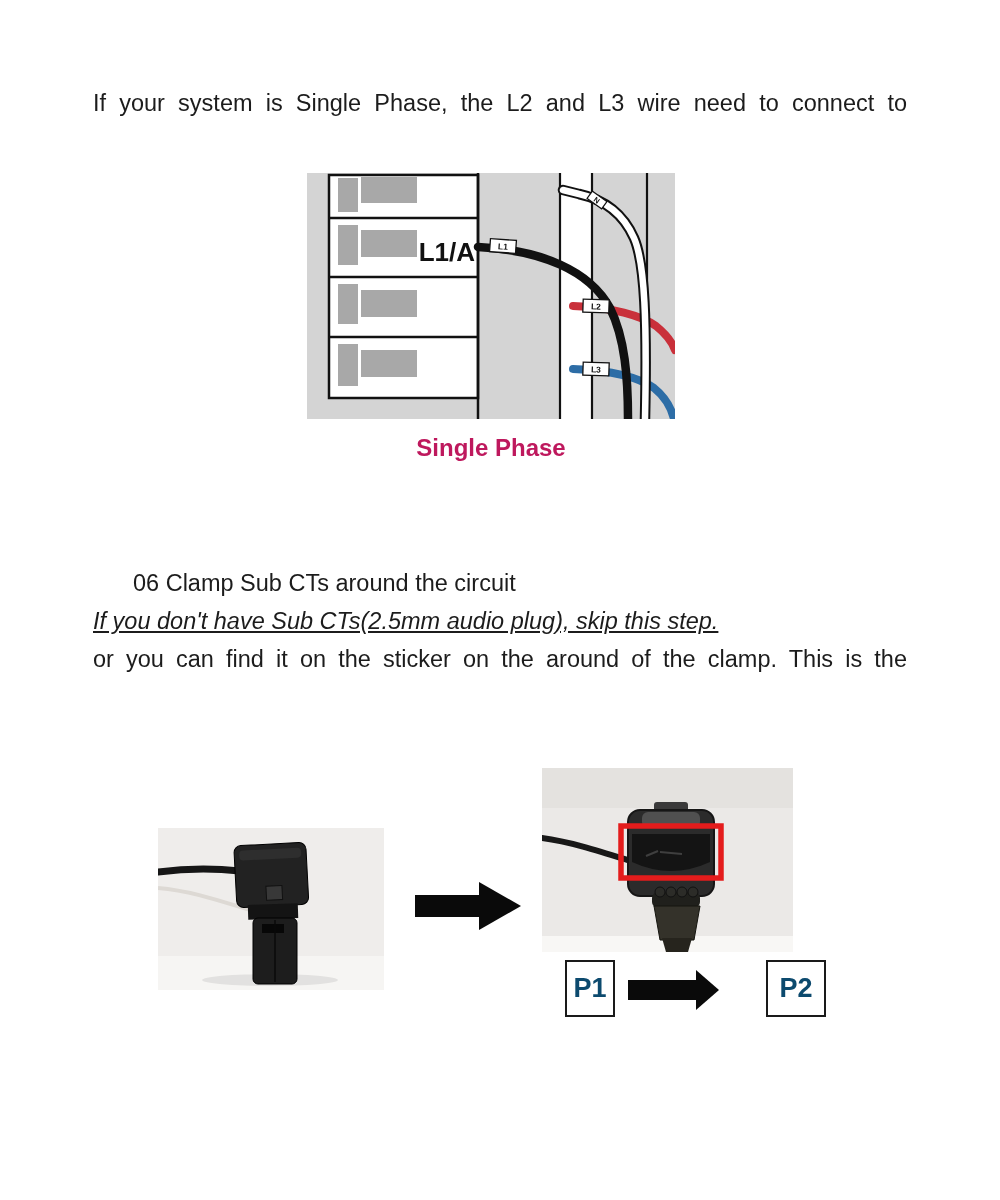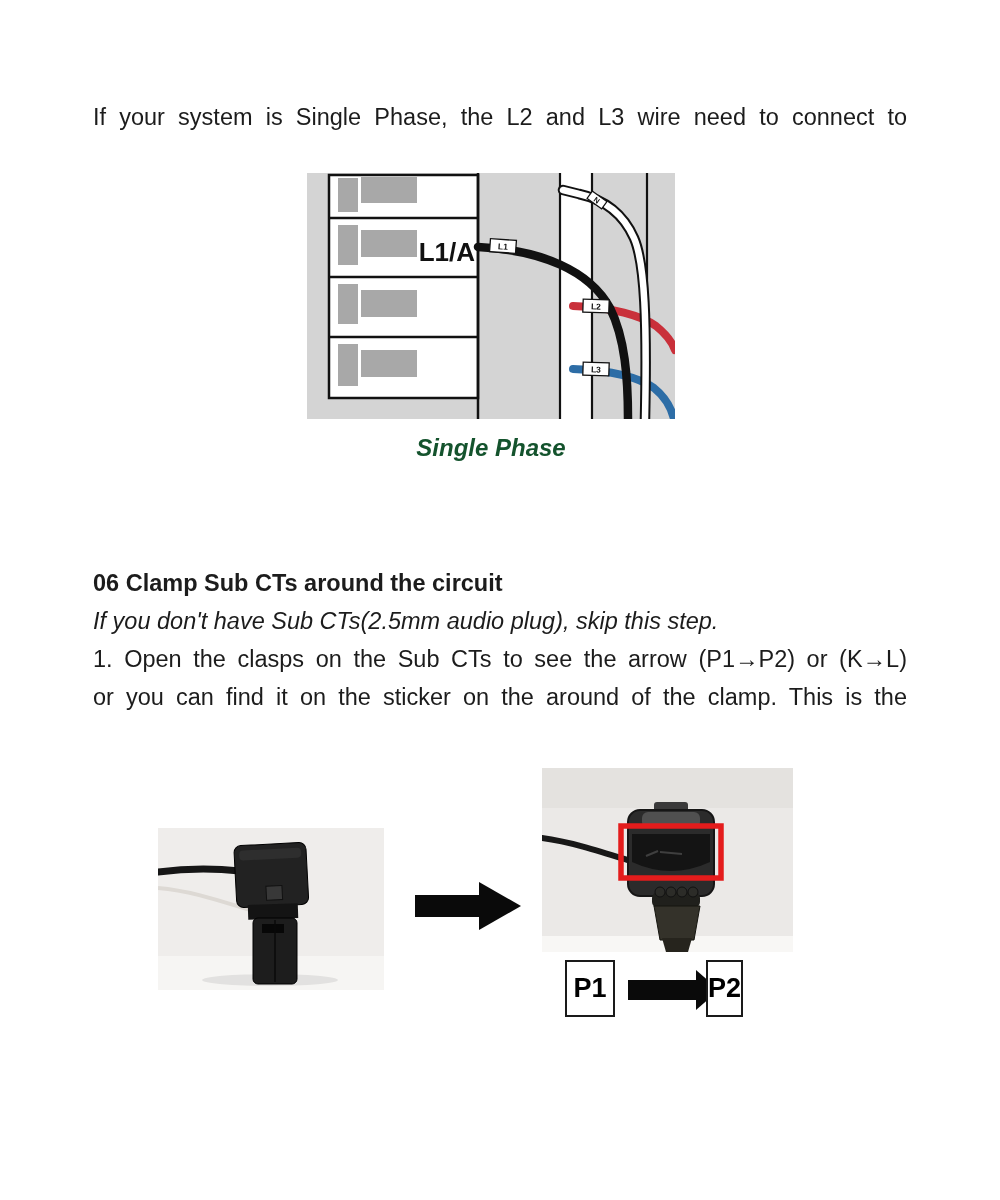--- a/index.html
+++ b/index.html
@@ -3,36 +3,36 @@
 <meta charset="utf-8">
 <style>
   html,body{margin:0;padding:0;background:#ffffff;}
   .canvas{
     position:relative;width:1000px;height:1200px;background:#ffffff;
     font-family:"Liberation Sans", sans-serif;color:#1c1c1c;overflow:hidden;
   }
   .abs{position:absolute;}
   .textblock{width:814px;font-size:23.5px;line-height:37.5px;color:#1c1c1c;}
   .jline{text-align:justify;text-align-last:justify;}
-  .bold{font-weight:bold;}
+  .bold{font-weight:normal;margin-left:40px;}
   .italic{font-style:italic;}
-  .caption{width:368px;text-align:center;font-weight:bold;font-size:24px;color:#14532d;font-style:italic;}
+  .caption{width:368px;text-align:center;font-weight:bold;font-size:24px;color:#be185d;}
   .pbox{
     box-sizing:border-box;background:#ffffff;border:2.5px solid #1a1a1a;
     display:flex;align-items:center;justify-content:center;
-    font-weight:bold;font-size:27px;color:#000000;
+    font-weight:bold;font-size:27px;color:#0c4a6e;
   }
   svg{display:block;}
 </style>
 </head>
 <body>
 
 <div class="canvas">
 
-  <div class="abs textblock" style="left:93px;top:85px;margin-top:14px;">
+  <div class="abs textblock" style="left:93px;top:85px;">
     <div class="jline">If your system is Single Phase, the L2 and L3 wire need to connect to</div>
   </div>
 
   <svg class="abs" style="left:307px;top:173px;" width="368" height="246" viewBox="0 0 368 246">
     <rect x="0" y="0" width="368" height="246" fill="#d4d4d4"></rect>
 
     <g>
       <rect x="22" y="2" width="149" height="223" fill="#ffffff" stroke="#111111" stroke-width="2.5"></rect>
       <line x1="22" y1="45" x2="171" y2="45" stroke="#111111" stroke-width="2.5"></line>
       <line x1="22" y1="104" x2="171" y2="104" stroke="#111111" stroke-width="2.5"></line>
@@ -81,23 +81,22 @@
     </g>
     <g transform="rotate(2 289 196)">
       <rect x="276" y="189.5" width="26" height="13" fill="#ffffff" stroke="#111111" stroke-width="1.3"></rect>
       <text x="289" y="199.5" text-anchor="middle" font-size="8.5" font-weight="bold" fill="#111111">L3</text>
     </g>
   </svg>
 
   <div class="abs caption" style="left:307px;top:434px;">Single Phase</div>
 
   <div class="abs textblock bold" style="left:93px;top:565px;">06 Clamp Sub CTs around the circuit</div>
-  <div class="abs textblock italic" style="left:93px;top:603px;">If you don't have Sub CTs(2.5mm audio plug), skip this step.</div>
+  <div class="abs textblock italic" style="left:93px;top:603px;text-decoration:underline;">If you don't have Sub CTs(2.5mm audio plug), skip this step.</div>
   <div class="abs textblock" style="left:93px;top:641px;">
-    <div class="jline">1. Open the clasps on the Sub CTs to see the arrow (P1→P2) or (K→L)</div>
     <div class="jline">or you can find it on the sticker on the around of the clamp. This is the</div>
   </div>
 
   <svg class="abs" style="left:158px;top:828px;" width="226" height="162" viewBox="0 0 226 162">
     <rect x="0" y="0" width="226" height="162" fill="#efedeb"></rect>
     <rect x="0" y="128" width="226" height="34" fill="#f6f5f3"></rect>
     <ellipse cx="112" cy="152" rx="68" ry="6" fill="rgba(0,0,0,0.08)"></ellipse>
     <path d="M0,60 C35,63 65,74 95,83" fill="none" stroke="#ddd9d4" stroke-width="4"></path>
     <path d="M0,44 C30,40 55,40 82,43" fill="none" stroke="#161616" stroke-width="7" stroke-linecap="round"></path>
     <g transform="rotate(-3 114 60)">
@@ -140,15 +139,15 @@
       <polygon points="120,170 150,170 146,184 124,184" fill="#26241d"></polygon>
     </g>
     <rect x="79" y="58" width="100" height="52" fill="none" stroke="#e41c1c" stroke-width="5.5"></rect>
   </svg>
 
   <div class="abs pbox" style="left:565px;top:960px;width:50px;height:57px;">P1</div>
   <svg class="abs" style="left:626px;top:970px;" width="94" height="40" viewBox="0 0 94 40">
     <rect x="2" y="10" width="68" height="20" fill="#0a0a0a"></rect>
     <polygon points="70,0 70,40 93,20" fill="#0a0a0a"></polygon>
   </svg>
-  <div class="abs pbox" style="left:706px;top:960px;width:37px;height:57px;text-align:center;">P2</div>
+  <div class="abs pbox" style="left:766px;top:960px;width:60px;height:57px;text-align:center;">P2</div>
 
 </div>
 
 </body></html>

